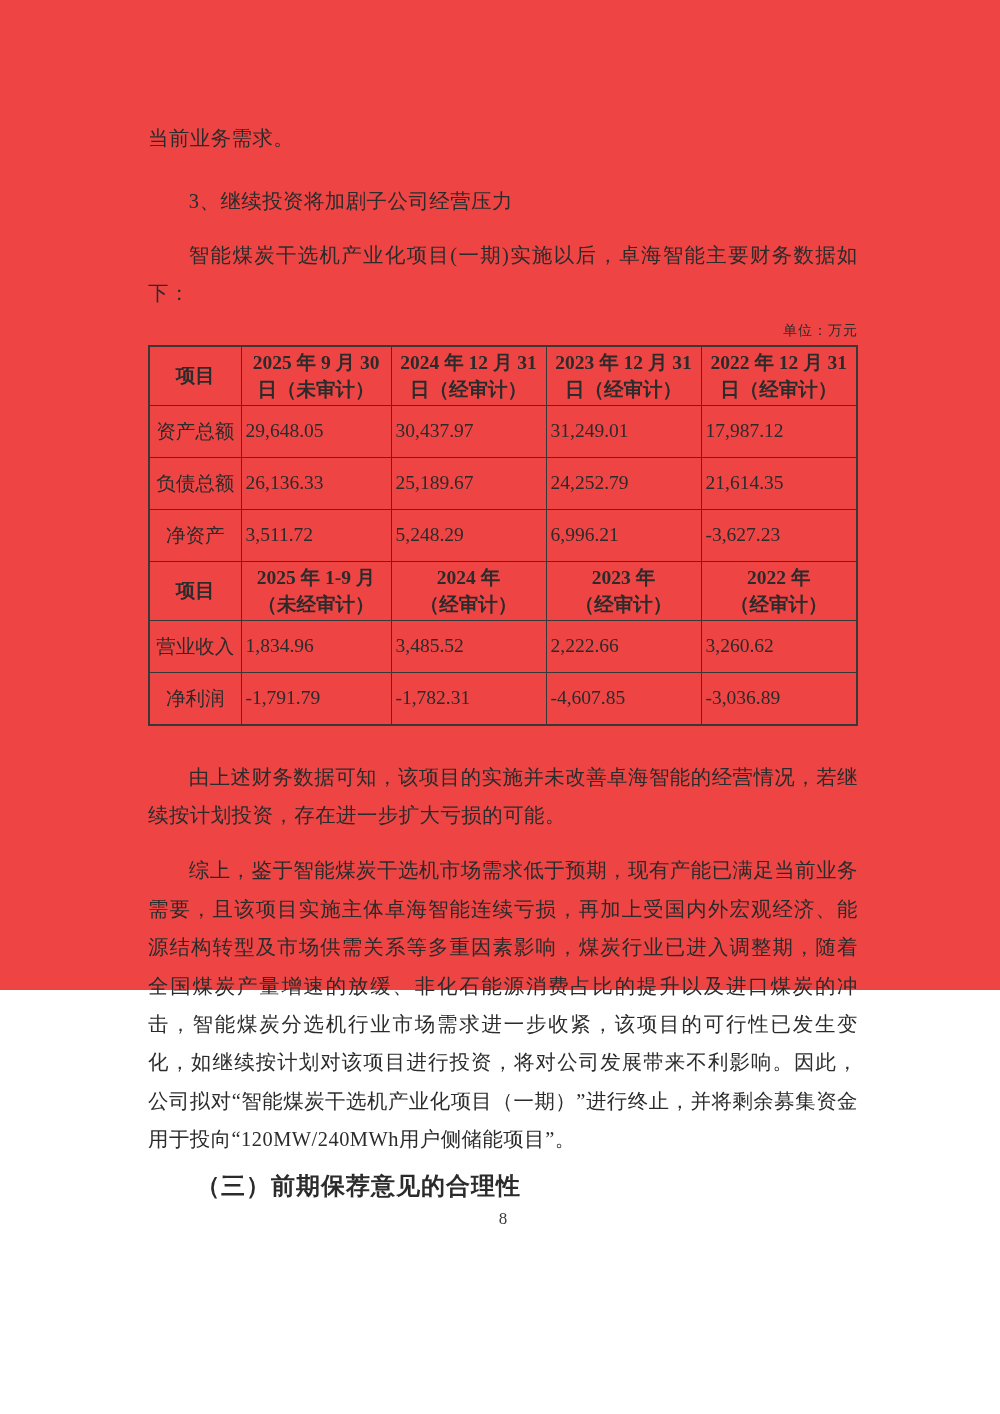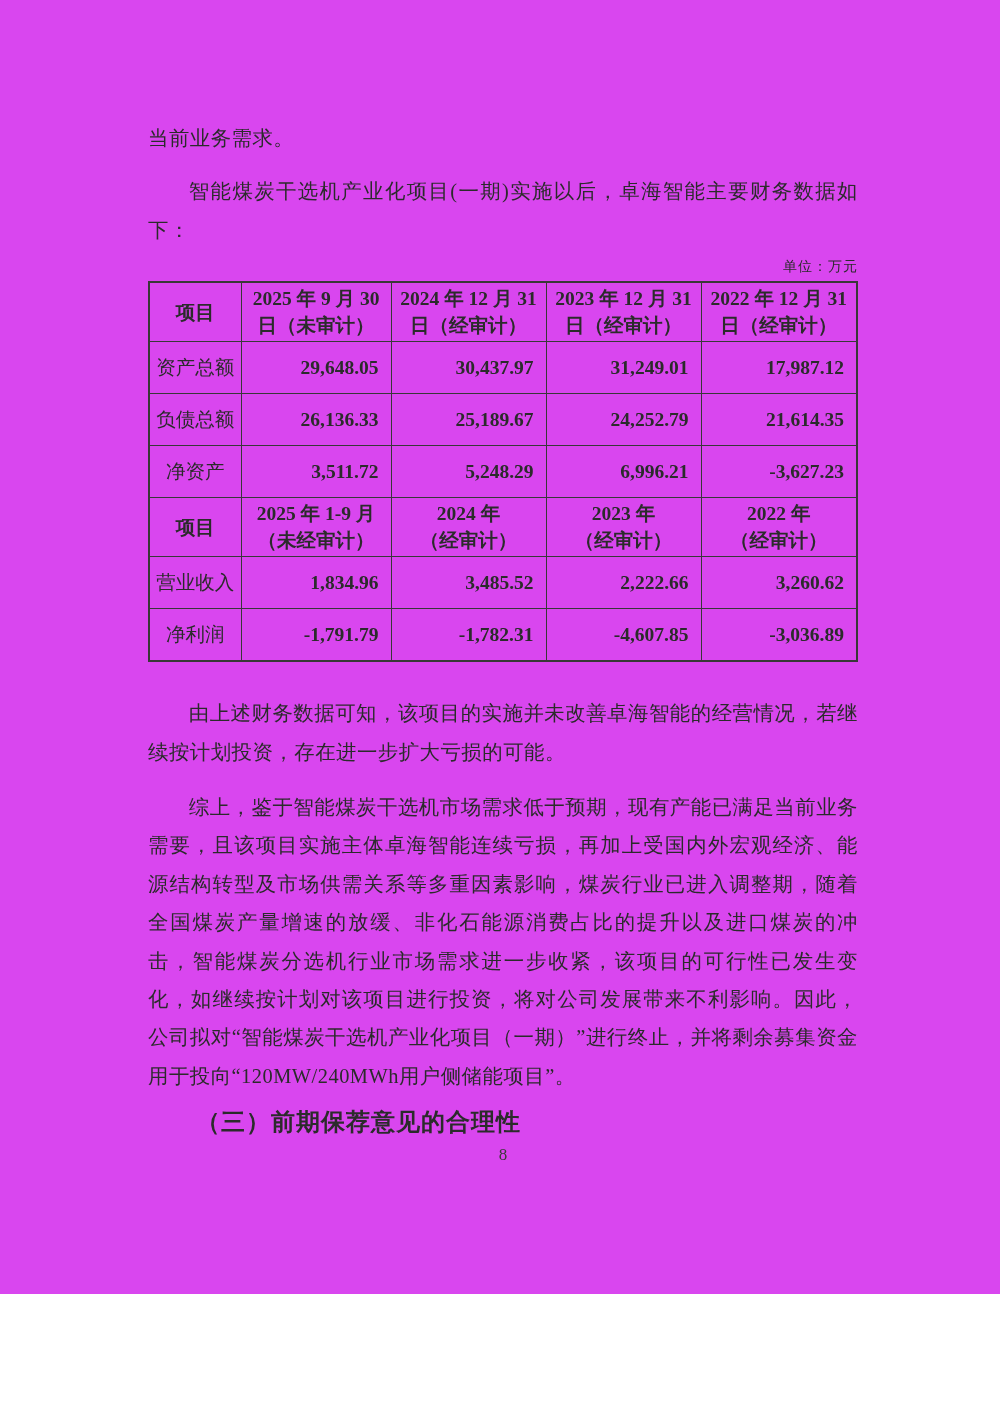--- a/index.html
+++ b/index.html
@@ -7,22 +7,22 @@
   body {
     width: 1000px;
     height: 1414px;
     font-family: "Liberation Serif", "DejaVu Serif", serif;
     color: #2b2b2b;
     overflow: hidden;
   }
   .page {
     position: relative;
     width: 1000px;
-    height: 1294px;
-    background: #d946ef;
+    height: 990px;
+    background: #ef4444;
     padding: 119px 142px 0 148px;
   }
   .para {
     font-size: 20.4px;
     line-height: 38.4px;
     text-align: justify;
     text-indent: 2em;
     letter-spacing: 0.5px;
   }
   .no-indent { text-indent: 0; }
@@ -50,21 +50,21 @@
   table.fin th {
     font-weight: bold;
     text-align: center;
     white-space: pre-line;
     line-height: 27px;
     height: 54px;
     padding: 2px 4px;
   }
   table.fin td { height: 46px; }
   td.c-label { text-align: center; padding: 12px 4px; }
-  td.c-num { text-align: right; padding: 0 12px 0 4px; font-size: 19.5px; font-weight: bold; }
+  td.c-num { text-align: left; padding: 0 12px 0 4px; font-size: 19.5px; }
   .after-table { margin-top: 32px; }
   .summary { margin-top: 17px; }
   .h-bold {
     margin-top: 12px;
     font-family: "Liberation Sans", "DejaVu Sans", sans-serif;
     font-weight: 700;
     font-size: 24px;
     line-height: 30px;
     text-indent: 2em;
     letter-spacing: 1px;
@@ -78,20 +78,21 @@
     color: #3a3a3a;
   }
 </style>
 </head>
 <body>
 
 <div class="page">
 
   <p class="para no-indent">当前业务需求。</p>
 
+  <p class="para h3row">3、继续投资将加剧子公司经营压力</p>
 
   <p class="para intro">智能煤炭干选机产业化项目(一期)实施以后，卓海智能主要财务数据如下：</p>
 
   <div class="unit">单位：万元</div>
 
   <table class="fin">
     <colgroup>
       <col style="width:92px">
         <col style="width:150px">
         <col style="width:155px">

